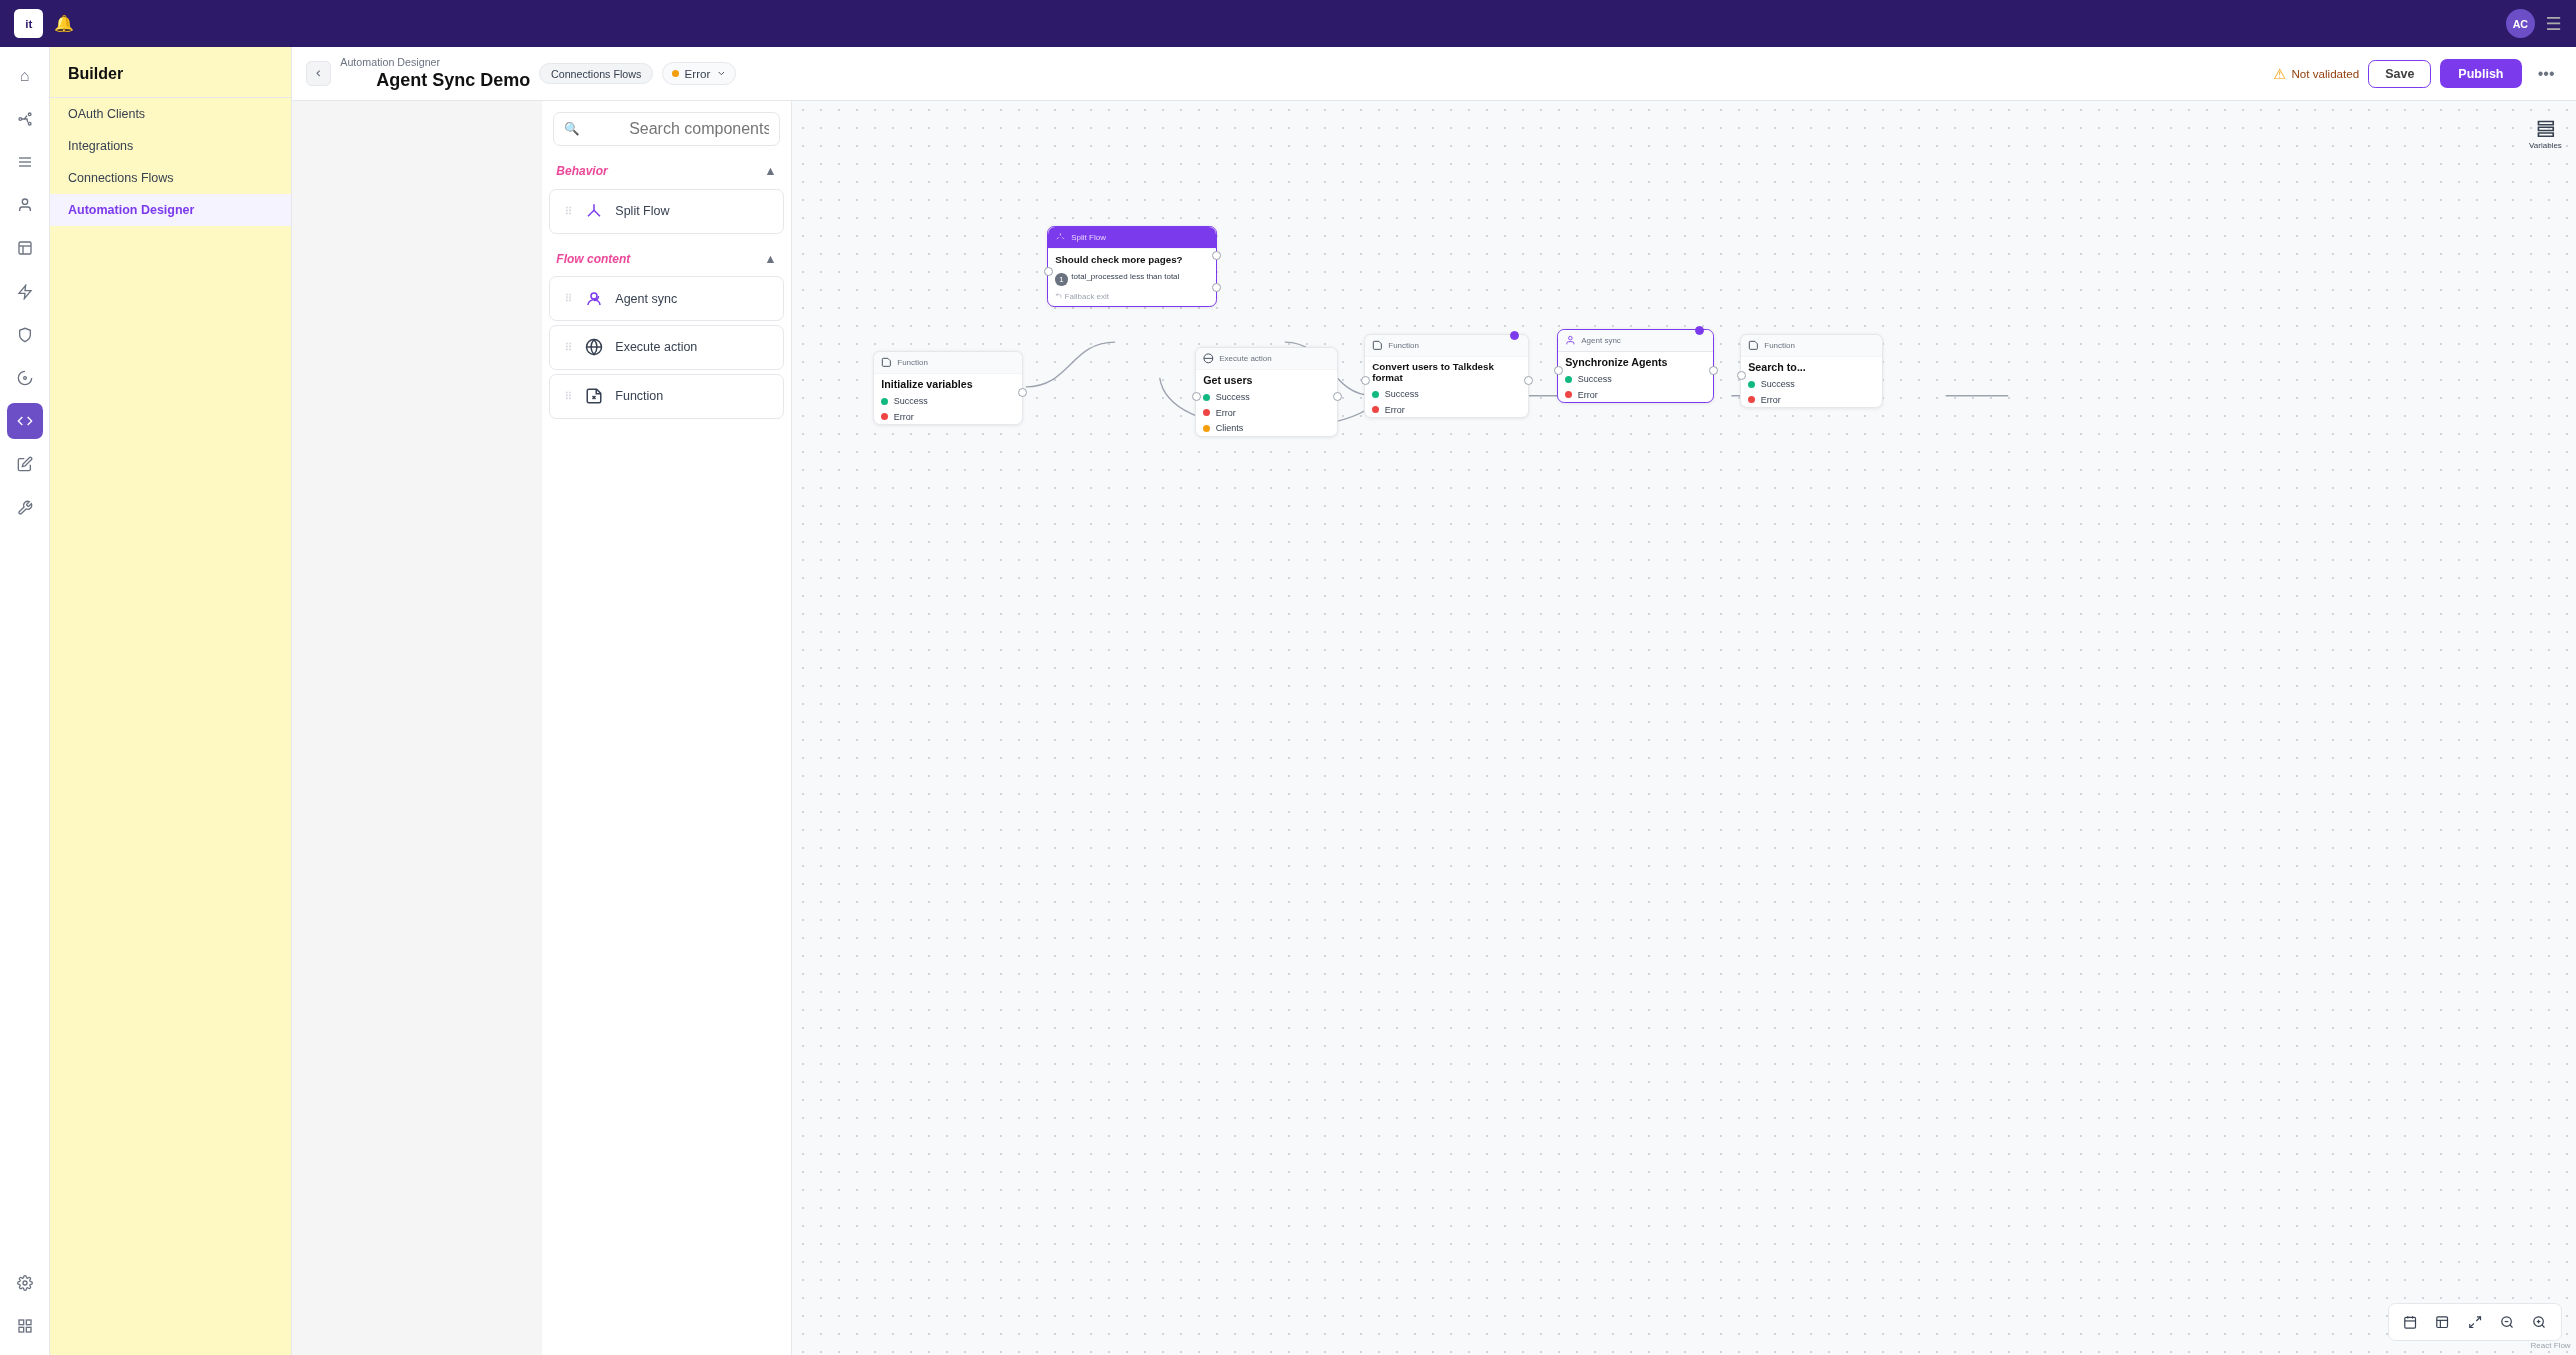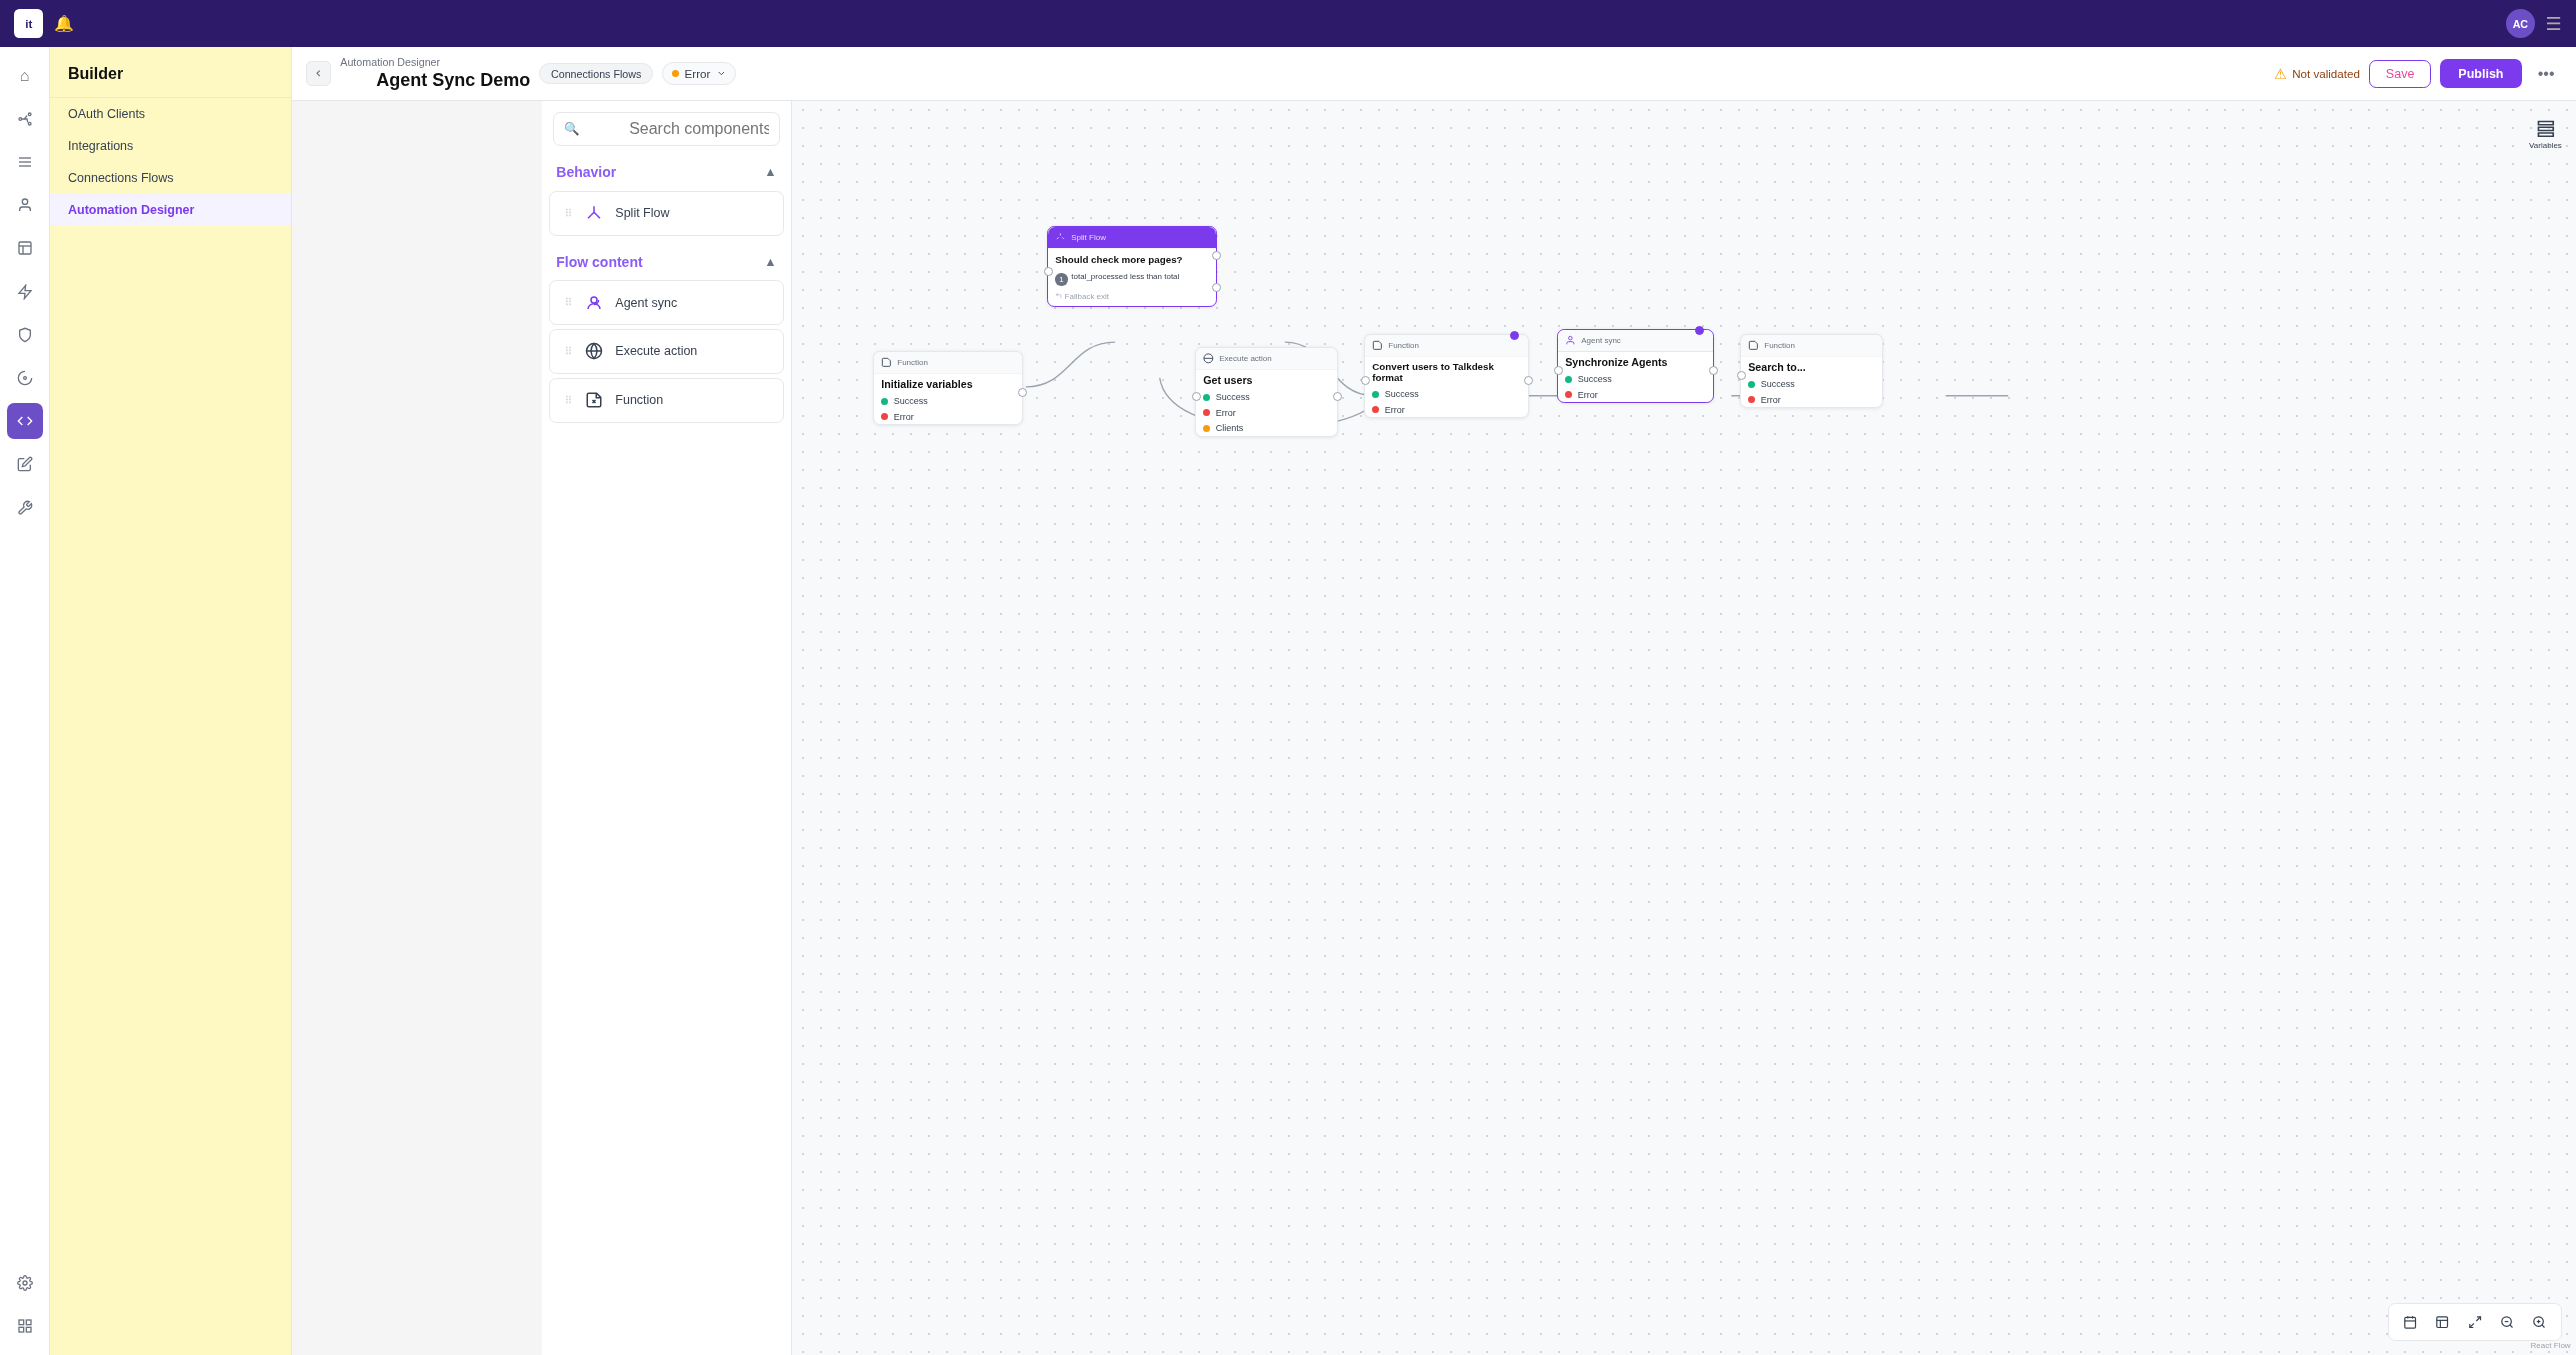--- a/index.html
+++ b/index.html
@@ -163,23 +163,23 @@
       display: flex; align-items: center; gap: 5.4px;
       font-size: 11.6px;
       color: #92400e;
     }
     .warn-icon { color: #f59e0b; font-size: 14.3px; }
     .save-btn {
       padding: 6px 16px;
       border: 1.8px solid #7c3aed;
       border-radius: 7.2px;
       background: #fff;
-      color: #ec4899;
+      color: #404040;
       font-size: 12.5px;
-      font-weight: 400;
+      font-weight: 700;
       cursor: pointer;
     }
     .publish-btn {
       padding: 7.2px 18px;
       border: none;
       border-radius: 7.2px;
       background: #7c3aed;
       color: #fff;
       font-size: 12.5px;
       font-weight: 600;
@@ -214,21 +214,21 @@
     }
     .search-box input {
       border: none; outline: none; font-size: 16px; color: #374151; background: transparent; width: 100%; margin-left: 42px;
     }
     .search-icon-small { color: #9ca3af; font-size: 12.5px; }
     .section-header {
       display: flex; align-items: center; justify-content: space-between;
       padding: 7.2px 14.3px;
       cursor: pointer;
     }
-    .section-title { font-size: 14px; font-weight: 600; color: #8b5cf6; }
+    .section-title { font-size: 12px; font-weight: 600; color: #ec4899; font-style: italic; }
     .section-toggle { color: #6b7280; font-size: 12.5px; }
     .component-item {
       display: flex; align-items: center; gap: 9px;
       padding: 9px 14.3px;
       margin: 3.6px 7.2px;
       border: 0.9px solid #e5e7eb;
       border-radius: 7.2px;
       cursor: grab;
       background: #fff;
       font-size: 12.5px;

